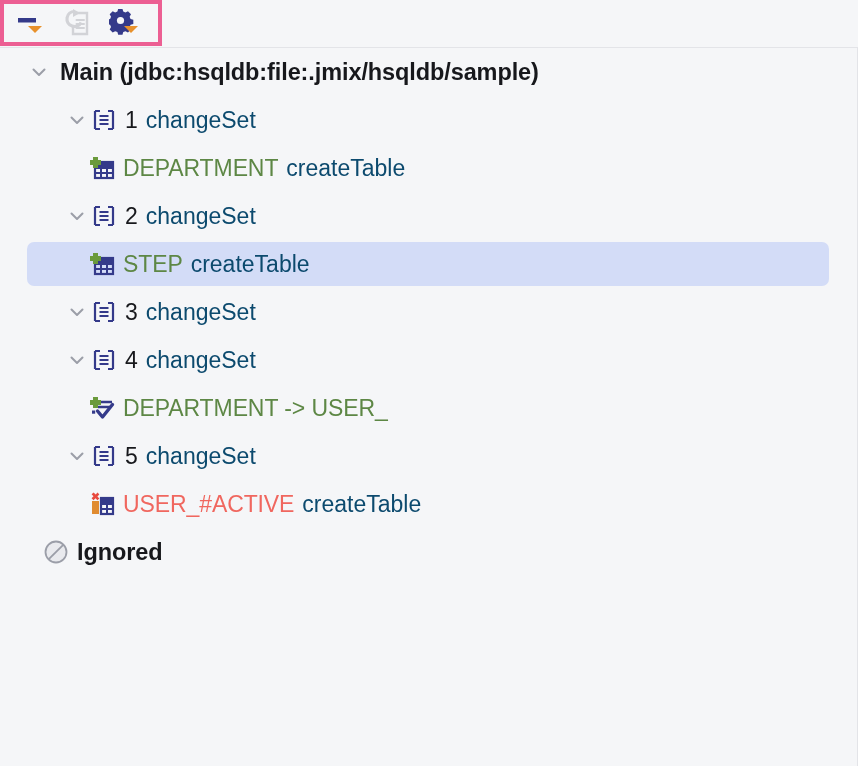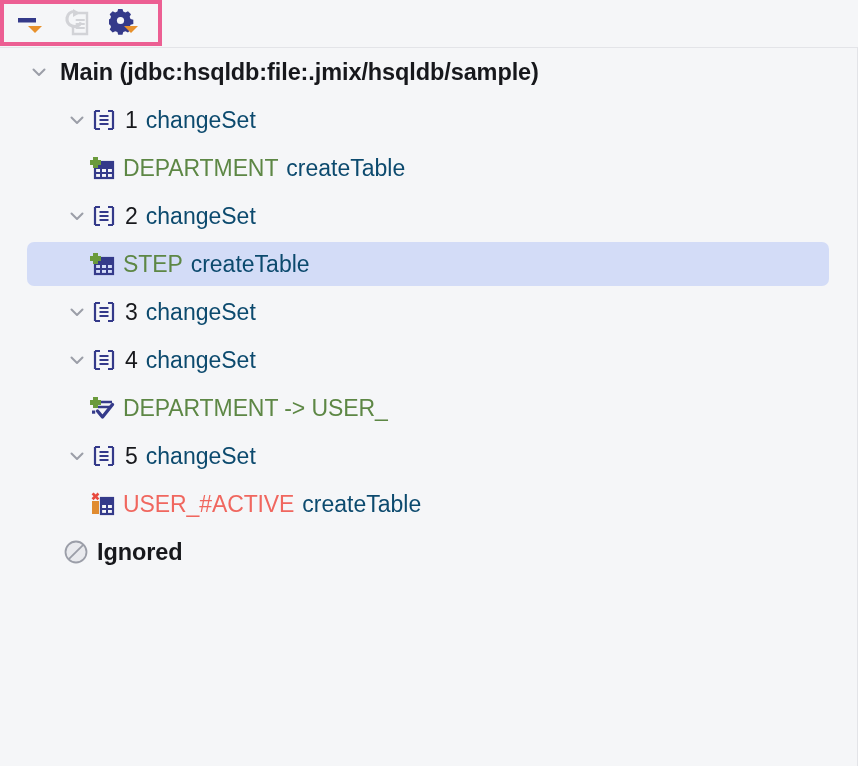--- a/index.html
+++ b/index.html
@@ -143,21 +143,21 @@
   .green  { color: #5d8745; }
   .olive  { color: #8a8620; }
   .red    { color: #f0675f; }
 
   .gap { display: inline-block; width: 8px; }
 
   
   .ind-0 { padding-left: 26px; }
   .ind-1 { padding-left: 64px; }
   .ind-2 { padding-left: 88px; }
-  .ind-ign { padding-left: 62px; }
+  .ind-ign { padding-left: 42px; }
 </style>
 </head>
 <body>
 
 <div id="app">
 
   <div class="toolbar">
 
     <div class="tool-btn b1" title="">
       <svg width="30" height="26" viewBox="0 0 30 26">

